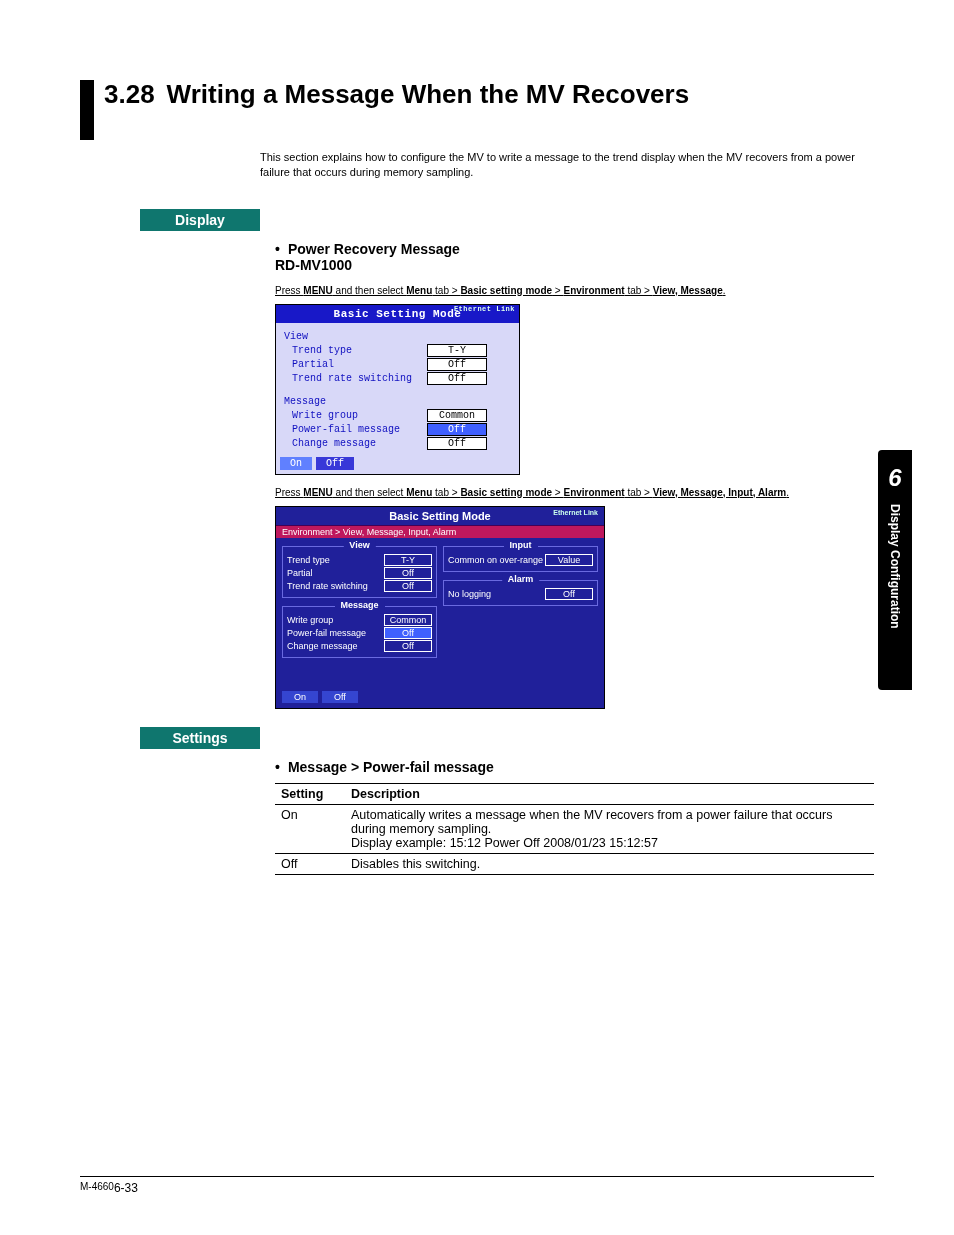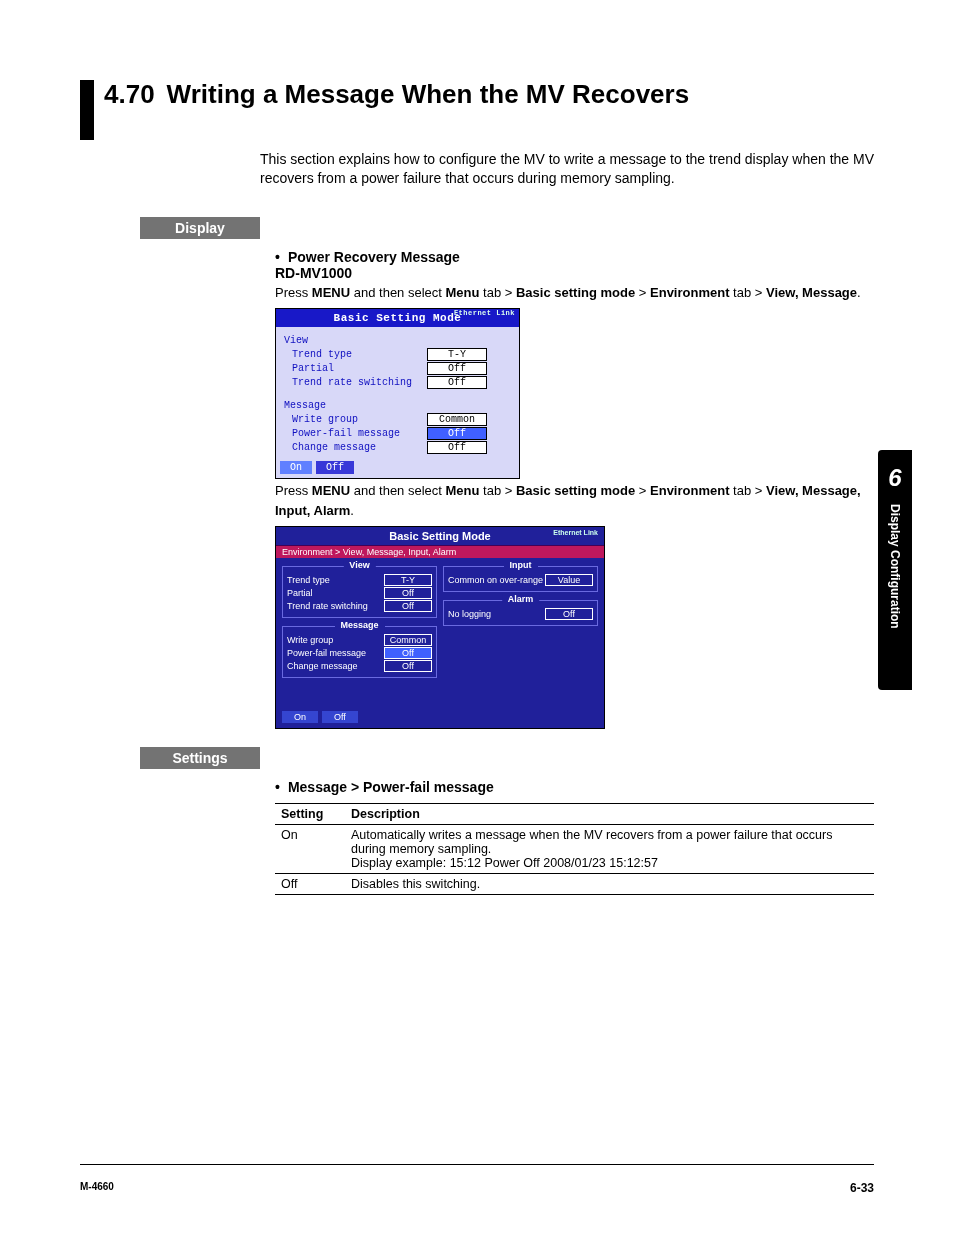--- a/index.html
+++ b/index.html
@@ -14,32 +14,32 @@
   }
   .page {
     padding: 80px 80px 40px 80px;
     position: relative;
     height: 100%;
   }
   .section-title-row { display: flex; align-items: stretch; margin-bottom: 10px; }
   .section-bar { width: 14px; background: #000; margin-right: 10px; }
   .section-title { font-size: 26px; font-weight: bold; line-height: 1.15; }
   .section-num { display: inline-block; margin-right: 12px; }
-  .intro { margin-left: 180px; font-size: 14px; line-height: 1.4; margin-bottom: 20px; }
+  .intro { margin-left: 180px; font-size: 11px; line-height: 1.4; margin-bottom: 20px; }
   .subhead-box {
-    background: #737373; color: #fff; font-weight: bold;
+    background: #0f766e; color: #fff; font-weight: bold;
     padding: 3px 10px; display: inline-block; width: 120px;
     text-align: center; margin-left: 60px; margin-top: 8px;
     font-size: 14px;
   }
   .content { margin-left: 195px; margin-top: 10px; }
   .bullet-row { display: flex; font-weight: bold; font-size: 14px; margin-top: 6px; }
   .bullet-row .dot { margin-right: 8px; }
   .model { font-weight: bold; font-size: 14px; }
-  .instr { font-size: 13px; line-height: 1.5; margin-top: 2px; }
+  .instr { font-size: 10px; line-height: 1.5; margin-top: 10px; text-decoration: underline; }
   .instr b { font-weight: bold; }
 
   
   .screen1 {
     width: 245px; margin-top: 6px; font-family: "Courier New", monospace; font-size: 10px;
     border: 1px solid #000;
   }
   .s1-titlebar {
     background: #1818c8; color: #fff; display: flex; align-items: center;
     justify-content: center; position: relative; height: 18px; font-weight: bold;
@@ -100,34 +100,34 @@
     position: absolute; right: 42px; top: 450px; width: 34px; height: 240px;
     background: #000; color: #fff; border-radius: 4px 0 0 4px;
     display: flex; flex-direction: column; align-items: center; padding-top: 14px;
   }
   .sidetab-num { font-size: 24px; font-weight: bold; font-style: italic; margin-bottom: 12px; }
   .sidetab-text { writing-mode: vertical-rl; font-size: 12px; font-weight: bold; }
 
   
   .page-footer {
     position: absolute; left: 80px; right: 80px; bottom: 40px;
-    border-top: 1px solid #000; padding-top: 16px;
-    display: flex; justify-content: space-between; font-size: 10px; font-weight: bold;
+    border-top: 1px solid #000; padding-top: 4px;
+    display: flex; justify-content: flex-start; font-size: 10px; font-weight: normal;
   }
   .page-footer .pn { font-size: 12px; }
 </style>
 </head>
 <body>
 
 <div class="page">
 
   <div class="section-title-row">
     <div class="section-bar"></div>
     <div class="section-title">
-      <span class="section-num">4.70</span><span>Writing a Message When the MV Recovers</span><br>
+      <span class="section-num">3.28</span><span>Writing a Message When the MV Recovers</span><br>
       <span style="visibility:hidden" class="section-num">6.16</span>
     </div>
   </div>
 
   <div class="intro">This section explains how to configure the MV to write a message to the trend display when the MV recovers from a power failure that occurs during memory sampling.</div>
 
   <div class="subhead-box">Display</div>
 
   <div class="content">
     <div class="bullet-row">

